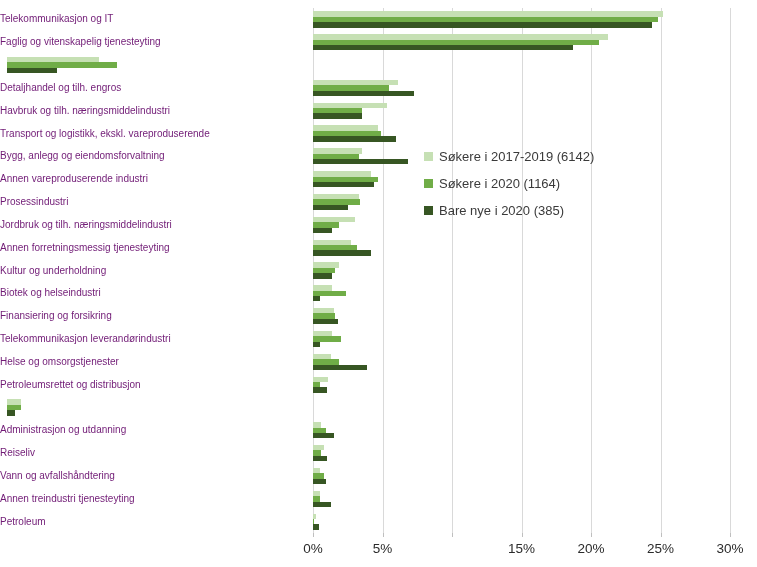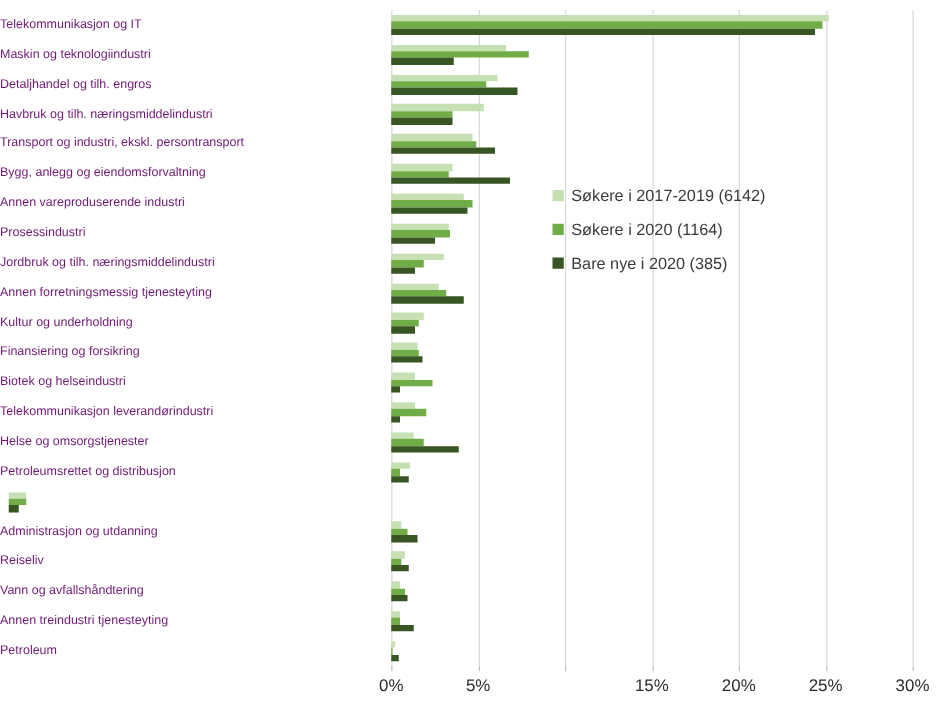--- a/index.html
+++ b/index.html
@@ -65,21 +65,21 @@
     position: absolute;
     top: 541px;
     width: 60px;
     text-align: center;
     font-size: 13.5px;
     color: #2b2b2b;
   }
   
   #legend {
     position: absolute;
-    left: 442px; top: 143px;
+    left: 424px; top: 143px;
   }
   .legend-item {
     display: flex;
     align-items: center;
     height: 27px;
   }
   .legend-swatch {
     width: 9px; height: 9px;
     margin-right: 6px;
     flex: none;
@@ -115,21 +115,28 @@
   <div id="chart-rows">
       <div class="row">
         <div class="cat-label">Telekommunikasjon og IT</div>
         <div class="bars">
           <div class="bar" style="width: 350.28px; background: rgb(198, 224, 180);"></div>
           <div class="bar" style="width: 344.72px; background: rgb(112, 173, 71);"></div>
           <div class="bar" style="width: 339.16px; background: rgb(55, 86, 35);"></div>
         </div>
       </div>
       <div class="row">
-        <div class="cat-label">Maskin og teknologiindustri</div>
+        <div class="cat-label">Faglig og vitenskapelig tjenesteyting</div>
+        <div class="bars">
+          <div class="bar" style="width: 294.68px; background: rgb(198, 224, 180);"></div>
+          <div class="bar" style="width: 286.34px; background: rgb(112, 173, 71);"></div>
+          <div class="bar" style="width: 259.93px; background: rgb(55, 86, 35);"></div>
+        </div>
+      </div>
+      <div class="row">
         <div class="bars">
           <div class="bar" style="width: 91.74px; background: rgb(198, 224, 180);"></div>
           <div class="bar" style="width: 109.81px; background: rgb(112, 173, 71);"></div>
           <div class="bar" style="width: 50.04px; background: rgb(55, 86, 35);"></div>
         </div>
       </div>
       <div class="row">
         <div class="cat-label">Detaljhandel og tilh. engros</div>
         <div class="bars">
           <div class="bar" style="width: 84.79px; background: rgb(198, 224, 180);"></div>
@@ -139,21 +146,21 @@
       </div>
       <div class="row">
         <div class="cat-label">Havbruk og tilh. næringsmiddelindustri</div>
         <div class="bars">
           <div class="bar" style="width: 73.67px; background: rgb(198, 224, 180);"></div>
           <div class="bar" style="width: 48.65px; background: rgb(112, 173, 71);"></div>
           <div class="bar" style="width: 48.65px; background: rgb(55, 86, 35);"></div>
         </div>
       </div>
       <div class="row">
-        <div class="cat-label">Transport og industri, ekskl. persontransport</div>
+        <div class="cat-label">Transport og logistikk, ekskl. vareproduserende</div>
         <div class="bars">
           <div class="bar" style="width: 65.33px; background: rgb(198, 224, 180);"></div>
           <div class="bar" style="width: 68.11px; background: rgb(112, 173, 71);"></div>
           <div class="bar" style="width: 83.4px; background: rgb(55, 86, 35);"></div>
         </div>
       </div>
       <div class="row">
         <div class="cat-label">Bygg, anlegg og eiendomsforvaltning</div>
         <div class="bars">
           <div class="bar" style="width: 48.65px; background: rgb(198, 224, 180);"></div>
@@ -195,33 +202,33 @@
       </div>
       <div class="row">
         <div class="cat-label">Kultur og underholdning</div>
         <div class="bars">
           <div class="bar" style="width: 26.41px; background: rgb(198, 224, 180);"></div>
           <div class="bar" style="width: 22.24px; background: rgb(112, 173, 71);"></div>
           <div class="bar" style="width: 19.46px; background: rgb(55, 86, 35);"></div>
         </div>
       </div>
       <div class="row">
+        <div class="cat-label">Biotek og helseindustri</div>
+        <div class="bars">
+          <div class="bar" style="width: 19.46px; background: rgb(198, 224, 180);"></div>
+          <div class="bar" style="width: 33.36px; background: rgb(112, 173, 71);"></div>
+          <div class="bar" style="width: 6.95px; background: rgb(55, 86, 35);"></div>
+        </div>
+      </div>
+      <div class="row">
         <div class="cat-label">Finansiering og forsikring</div>
         <div class="bars">
           <div class="bar" style="width: 20.85px; background: rgb(198, 224, 180);"></div>
           <div class="bar" style="width: 22.24px; background: rgb(112, 173, 71);"></div>
           <div class="bar" style="width: 25.02px; background: rgb(55, 86, 35);"></div>
-        </div>
-      </div>
-      <div class="row">
-        <div class="cat-label">Biotek og helseindustri</div>
-        <div class="bars">
-          <div class="bar" style="width: 19.46px; background: rgb(198, 224, 180);"></div>
-          <div class="bar" style="width: 33.36px; background: rgb(112, 173, 71);"></div>
-          <div class="bar" style="width: 6.95px; background: rgb(55, 86, 35);"></div>
         </div>
       </div>
       <div class="row">
         <div class="cat-label">Telekommunikasjon leverandørindustri</div>
         <div class="bars">
           <div class="bar" style="width: 19.46px; background: rgb(198, 224, 180);"></div>
           <div class="bar" style="width: 27.8px; background: rgb(112, 173, 71);"></div>
           <div class="bar" style="width: 6.95px; background: rgb(55, 86, 35);"></div>
         </div>
       </div>

